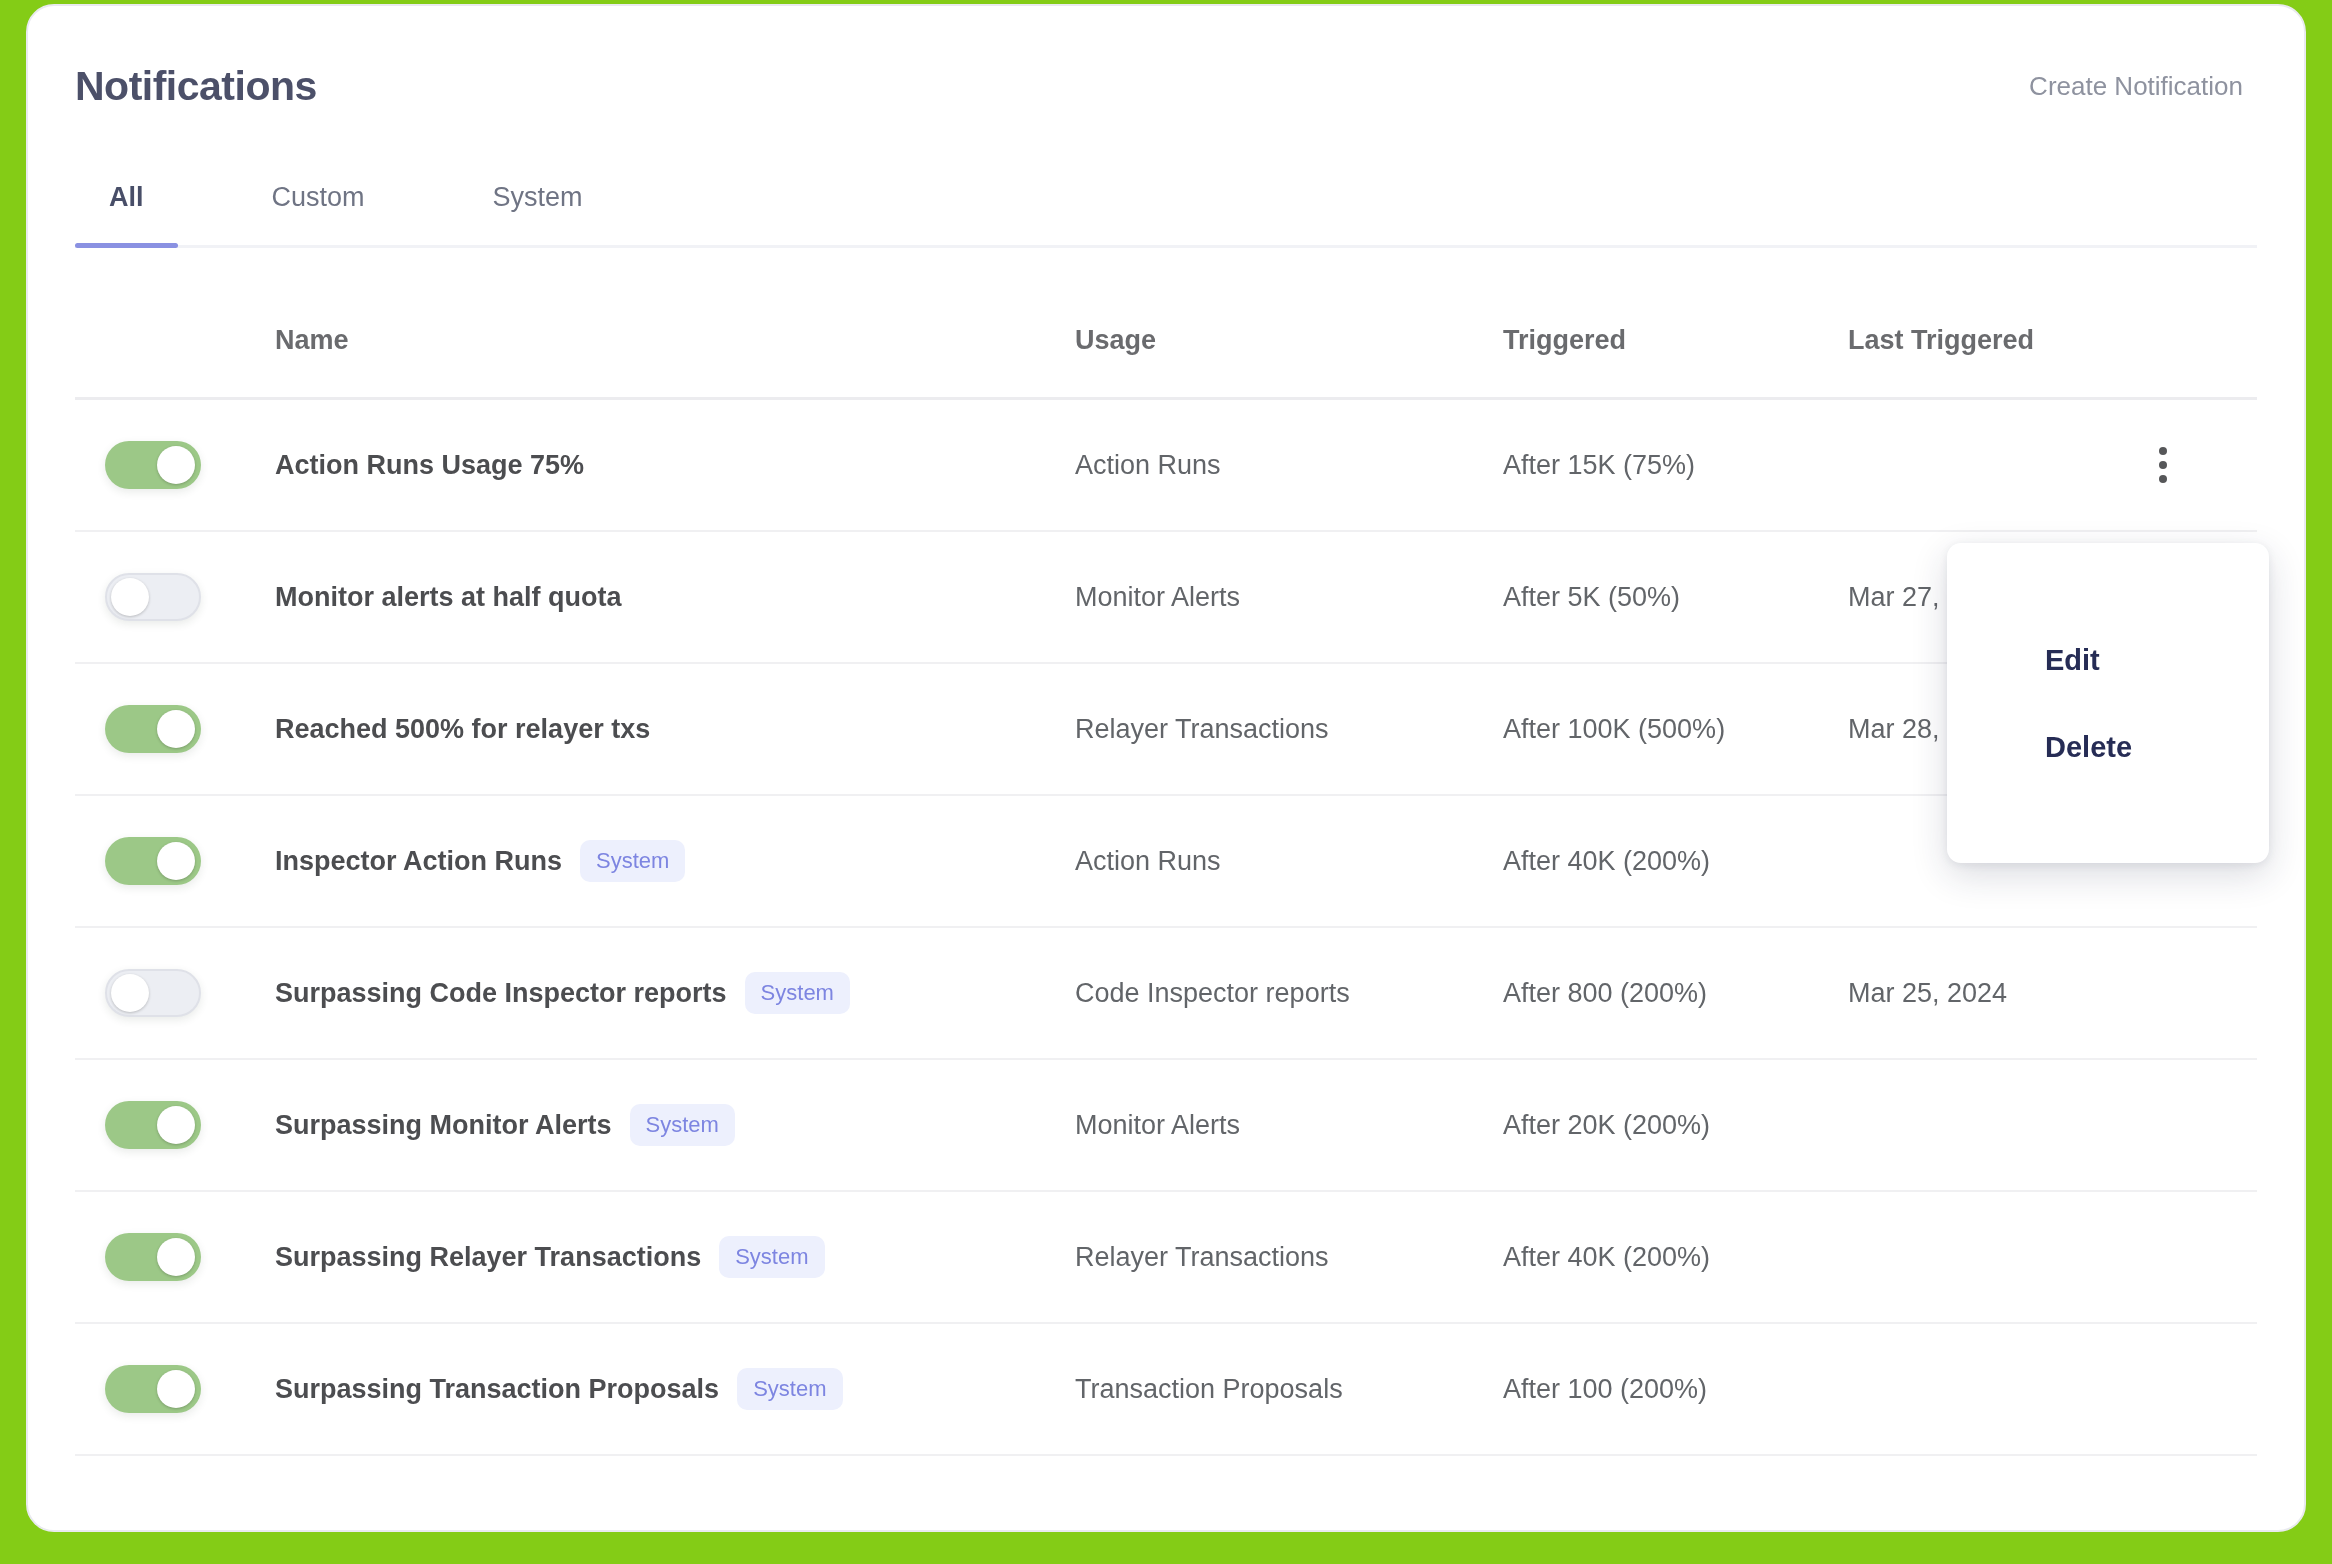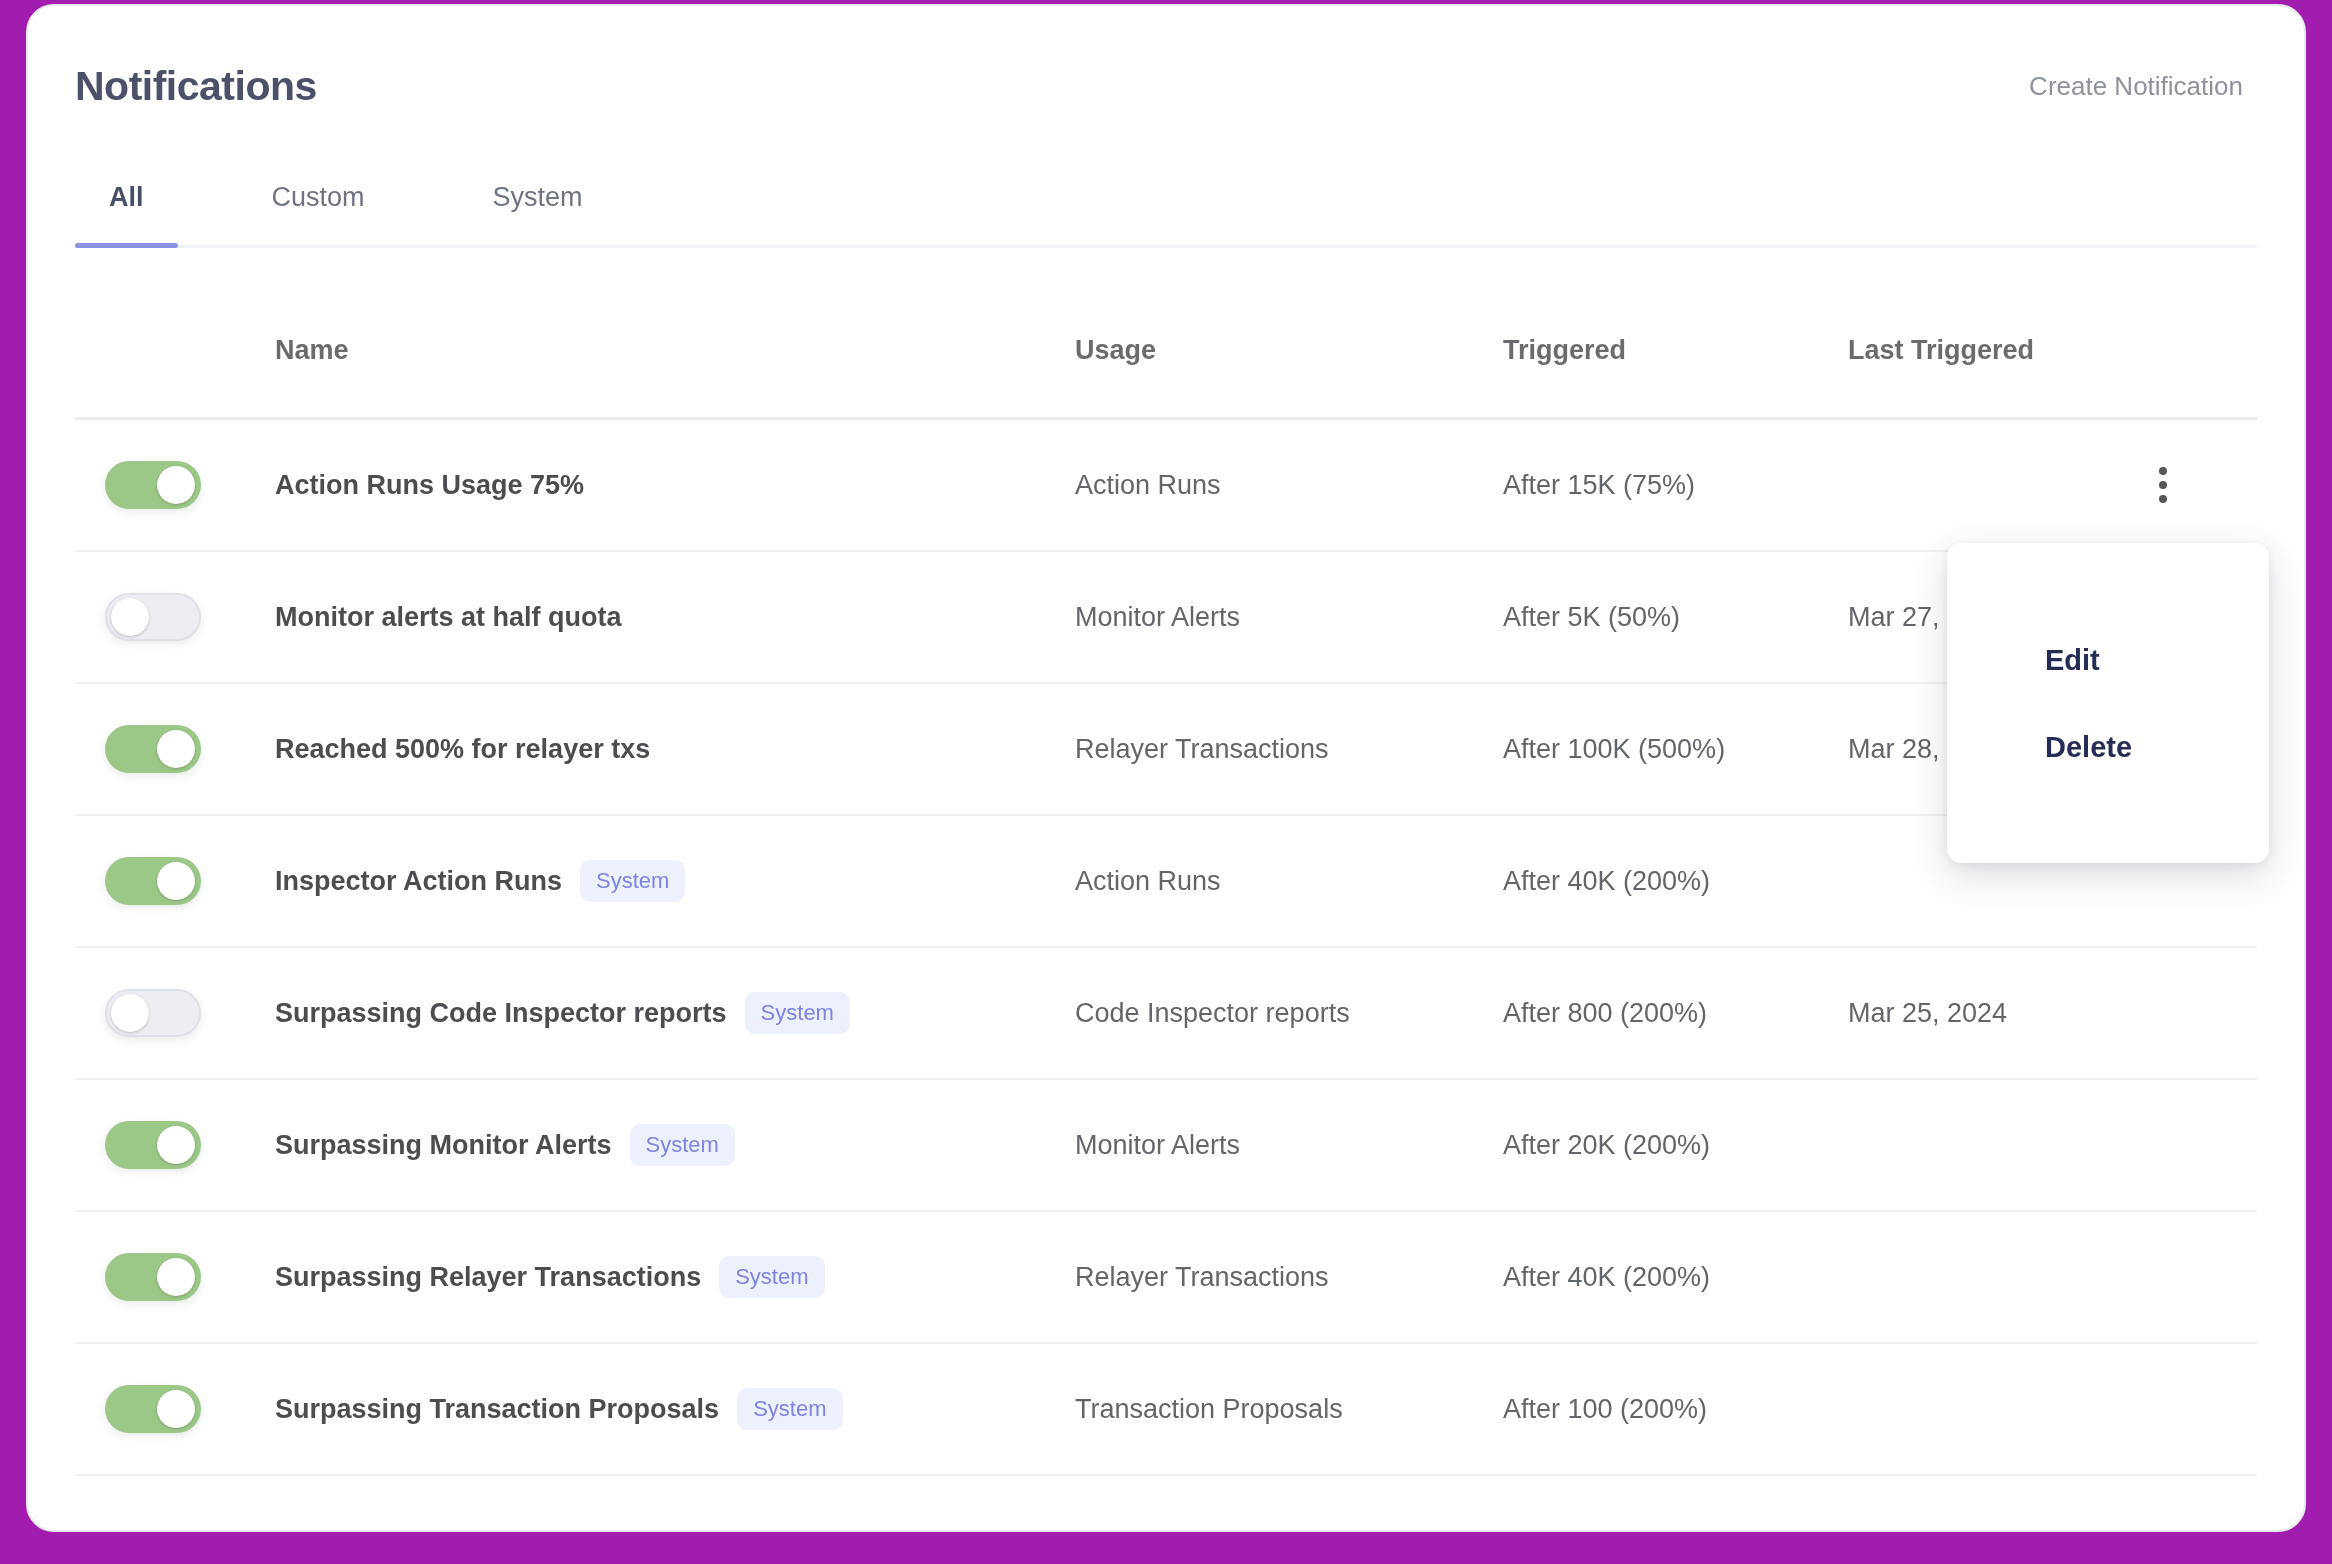--- a/index.html
+++ b/index.html
@@ -3,21 +3,21 @@
 <meta charset="utf-8">
 <style>
   * { box-sizing: border-box; margin: 0; padding: 0; }
   html, body { background: #ffffff; }
   body { font-family: "Liberation Sans", "DejaVu Sans", sans-serif; }
 
   .page {
     position: relative;
     width: 2332px;
     height: 1564px;
-    background: #a21caf;
+    background: #84cc16;
     overflow: hidden;
   }
 
   .card {
     position: absolute;
     left: 26px; top: 4px; right: 26px; bottom: 32px;
     background: #ffffff;
     border: 2px solid #e9eaef;
     border-radius: 28px;
     padding: 0 47px;
@@ -73,21 +73,21 @@
     background: #8a91e2;
   }
 
   
   .thead, .trow {
     display: grid;
     grid-template-columns: 200px 800px 428px 345px 287px 1fr;
     align-items: center;
   }
   .thead {
-    height: 172px;
+    height: 152px;
     padding-top: 36px;
     border-bottom: 3px solid #ececef;
     font-weight: 700;
     font-size: 27px;
     color: #6a6b6e;
   }
   .trow {
     height: 132px;
     border-bottom: 2px solid #f0f0f2;
   }

